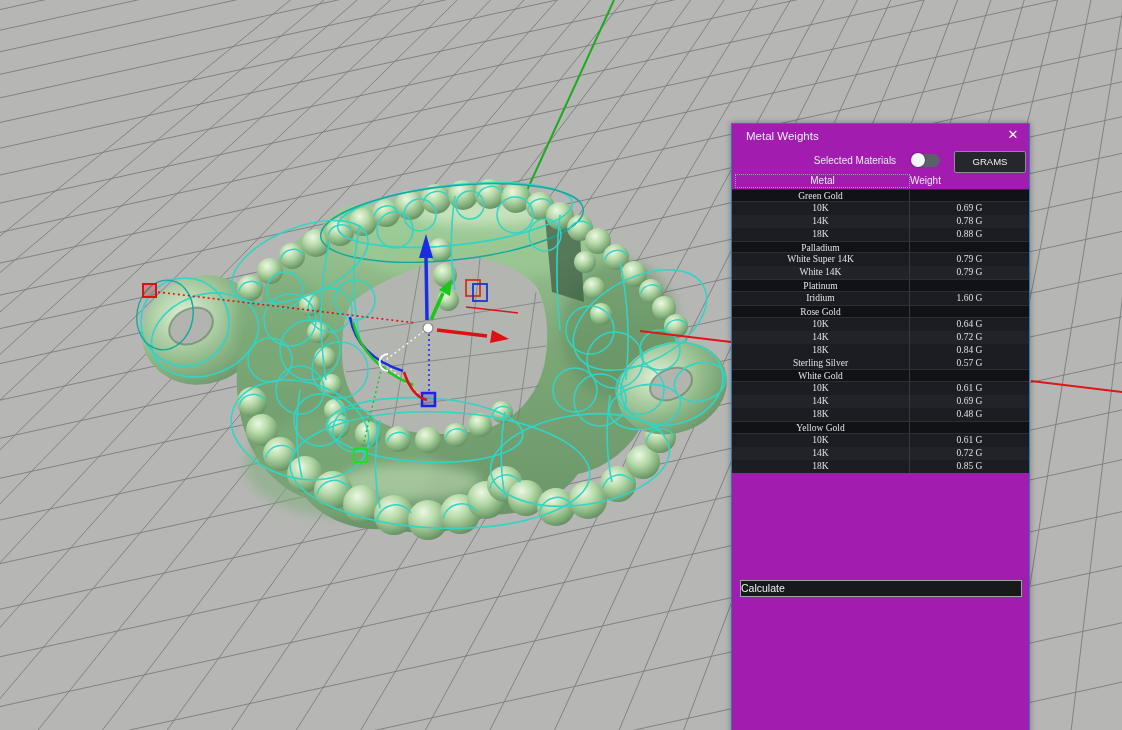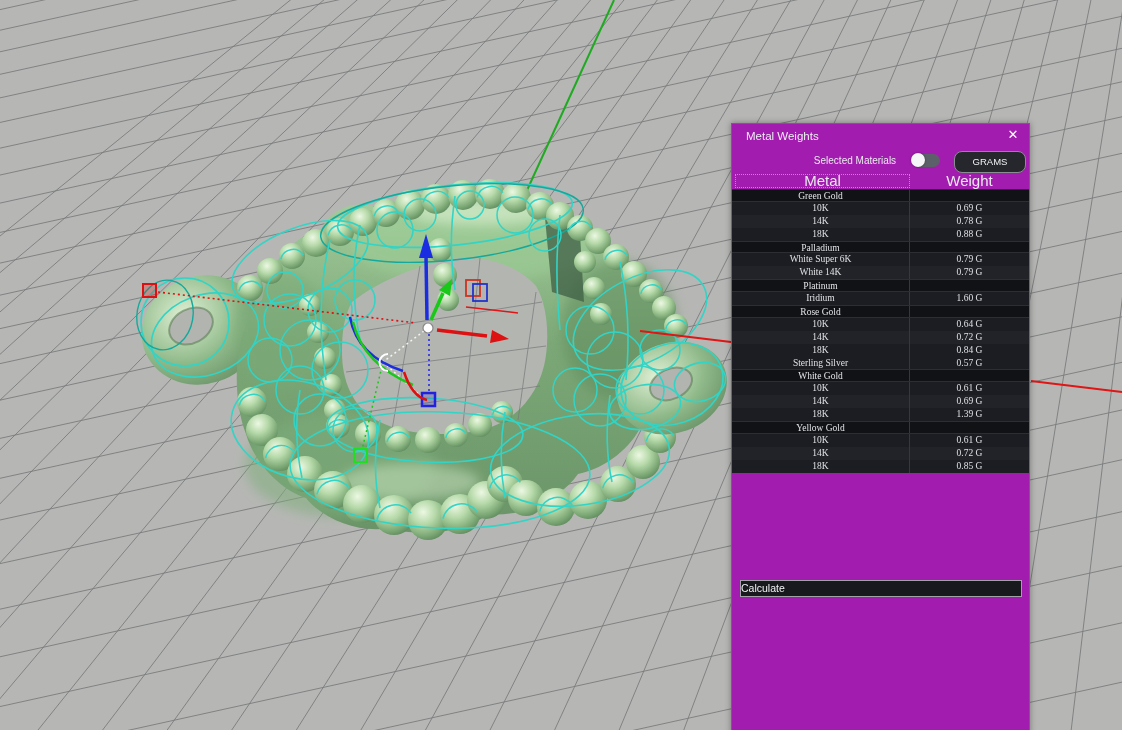--- a/index.html
+++ b/index.html
@@ -15,26 +15,26 @@
   .title-row .t{position:absolute;left:14px;top:6px;font-size:11.5px;color:#eceef0;}
   .close{position:absolute;right:8px;top:3px;width:16px;height:16px;color:#ffffff;
     font-size:13px;line-height:16px;text-align:center;cursor:pointer;}
   .controls{position:absolute;left:0;top:24px;right:0;height:26px;}
   .sel-label{position:absolute;left:58px;top:7px;width:130px;text-align:center;font-size:10px;color:#e8eaec;}
   .toggle{position:absolute;left:180px;top:6px;width:28px;height:13px;background:#5c6068;
     border-radius:7px;cursor:pointer;}
   .knob{position:absolute;left:-1px;top:-1px;width:14px;height:14px;background:#f5f6f7;
     border-radius:50%;box-shadow:0 0 2px rgba(0,0,0,.5);}
   .grams{position:absolute;left:222px;top:3px;width:70px;height:20px;background:#25272c;
-    border:1px solid #8a8d92;border-radius:8px;color:#f0f1f3;font-size:9.5px;
+    border:1px solid #8a8d92;border-radius:2px;color:#f0f1f3;font-size:9.5px;
     text-align:center;line-height:19px;cursor:pointer;}
-  .thead{position:absolute;left:0;top:50px;right:0;height:14px;font-size:15px;color:#e8eaec;}
+  .thead{position:absolute;left:0;top:50px;right:0;height:14px;font-size:10px;color:#e8eaec;}
   .th-metal{position:absolute;left:3px;top:0;width:175px;text-align:center;
     border:1px dotted #9aa0a8;box-sizing:border-box;height:14px;line-height:12px;}
-  .th-weight{position:absolute;left:178px;top:0;width:119px;text-align:center;line-height:13px;}
+  .th-weight{position:absolute;left:178px;top:0;width:119px;line-height:13px;}
   .tbody{position:absolute;left:0;top:65px;right:0;font-family:Liberation Serif, serif;}
   .row{display:flex;height:12.9px;line-height:12.9px;font-size:9.5px;}
   .row .c1{width:178px;text-align:center;border-right:1px solid #35383e;box-sizing:border-box;}
   .row .c2{flex:1;text-align:center;}
   .row.sec{background:#101216;border-top:1px solid #2c2e34;border-bottom:1px solid #2c2e34;
     box-sizing:border-box;color:#e3e5e8;}
   .row.dat{background:#1b1d22;}
   .row.dat.alt{background:#212329;}
   .calc{position:absolute;left:8px;top:456px;width:282px;height:17px;background:#17191d;
     border:1px solid #a0a2a6;color:#f0f1f3;font-size:10.5px;text-align:left;
@@ -387,21 +387,21 @@
       </div>
       <div class="row dat">
         <div class="c1">18K</div>
         <div class="c2">0.88 G</div>
       </div>
       <div class="row sec">
         <div class="c1">Palladium</div>
         <div class="c2"></div>
       </div>
       <div class="row dat">
-        <div class="c1">White Super 6K</div>
+        <div class="c1">White Super 14K</div>
         <div class="c2">0.79 G</div>
       </div>
       <div class="row dat alt">
         <div class="c1">White 14K</div>
         <div class="c2">0.79 G</div>
       </div>
       <div class="row sec">
         <div class="c1">Platinum</div>
         <div class="c2"></div>
       </div>
@@ -436,21 +436,21 @@
       <div class="row dat">
         <div class="c1">10K</div>
         <div class="c2">0.61 G</div>
       </div>
       <div class="row dat alt">
         <div class="c1">14K</div>
         <div class="c2">0.69 G</div>
       </div>
       <div class="row dat">
         <div class="c1">18K</div>
-        <div class="c2">1.39 G</div>
+        <div class="c2">0.48 G</div>
       </div>
       <div class="row sec">
         <div class="c1">Yellow Gold</div>
         <div class="c2"></div>
       </div>
       <div class="row dat">
         <div class="c1">10K</div>
         <div class="c2">0.61 G</div>
       </div>
       <div class="row dat alt">

